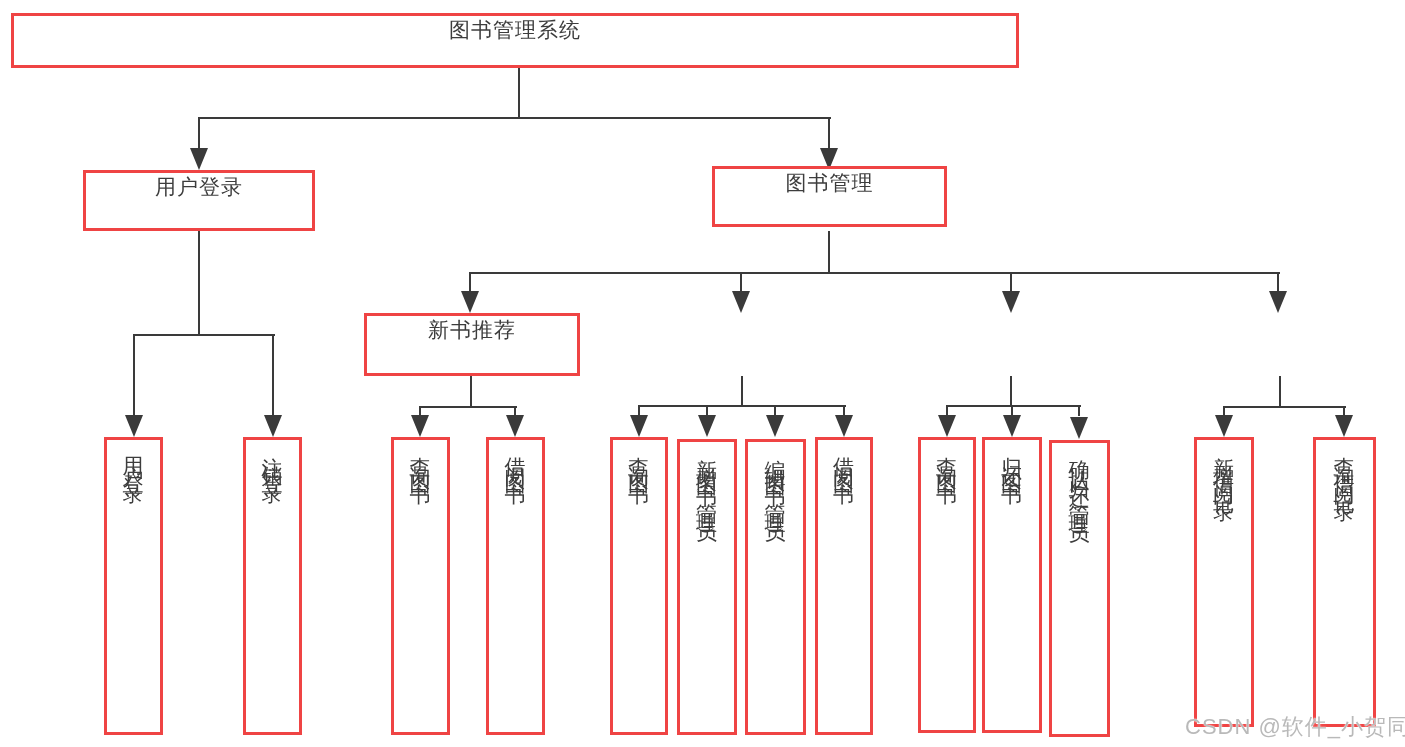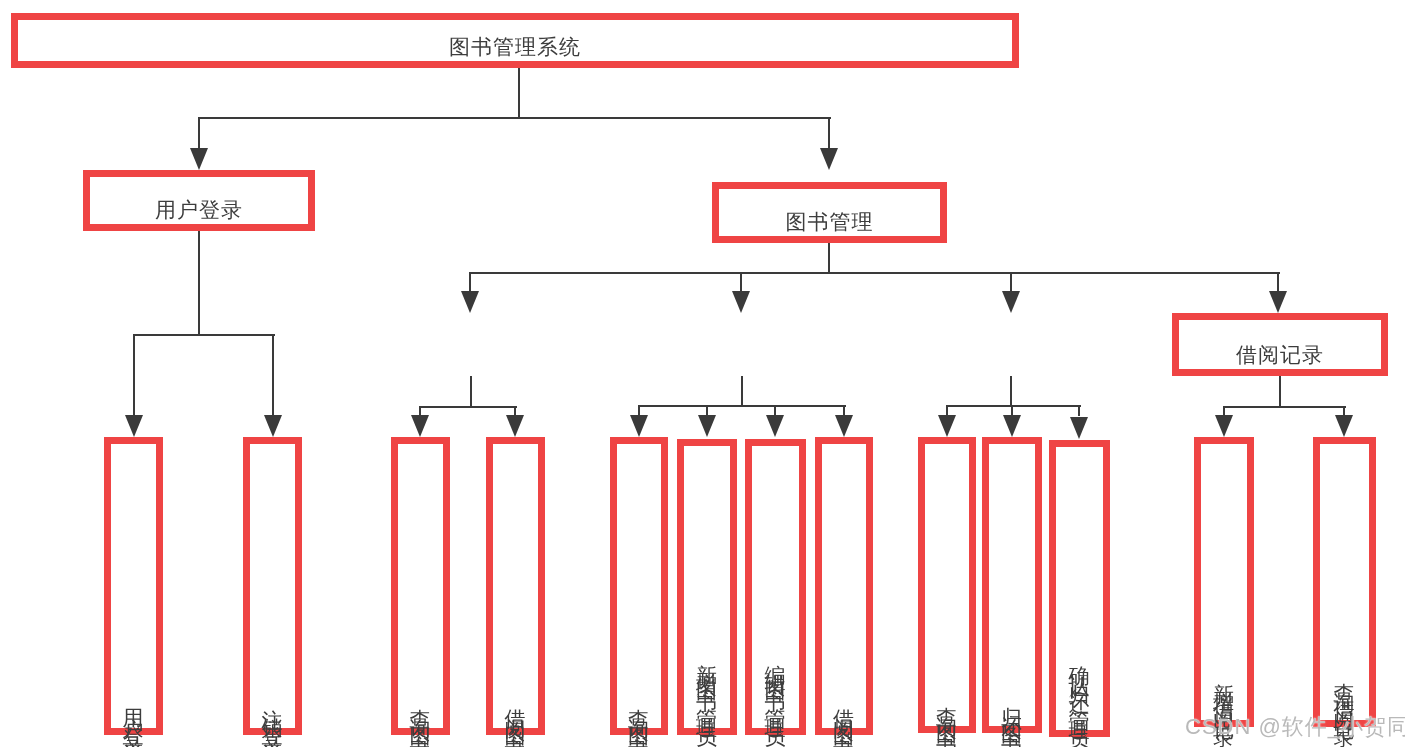--- a/index.html
+++ b/index.html
@@ -2,21 +2,21 @@
 <html><head>
 <meta charset="utf-8">
 <style>
   html,body{margin:0;padding:0;background:#fff;}
   .canvas{
     position:relative;width:1405px;height:747px;background:#fff;overflow:hidden;
     font-family:"Liberation Sans","DejaVu Sans",sans-serif;color:#3d3d3d;
   }
   .box{
     position:absolute;box-sizing:border-box;background:#fff;
-    border:7px solid #ef4444;display:flex;align-items:flex-end;justify-content:center;
+    border:3px solid #ef4444;display:flex;align-items:flex-start;justify-content:center;
     font-size:21px;letter-spacing:1px;color:#3d3d3d;z-index:2;
   }
   .box.v span{
     writing-mode:vertical-rl;text-orientation:mixed;
     font-size:21px;letter-spacing:9px;line-height:1;white-space:nowrap;
   }
   .hl,.vl,.st{position:absolute;background:#3a3a3a;z-index:1;}
   .hl{height:2px;}
   .vl,.st{width:2px;}
   .ar{
@@ -36,30 +36,30 @@
 <div class="canvas">
 
   <div class="box" style="left:11px;top:13px;width:1008px;height:55px;">
     <span>图书管理系统</span>
   </div>
 
   <div class="box" style="left:83px;top:170px;width:232px;height:61px;">
     <span>用户登录</span>
   </div>
 
-  <div class="box" style="left:712px;top:182px;width:235px;height:61px;">
+  <div class="box" style="left:712px;top:166px;width:235px;height:61px;">
     <span>图书管理</span>
+  </div>
+
+  <div class="box" style="left:364px;top:313px;width:216px;height:63px;">
+    <span>新书推荐</span>
   </div>
 
 
 
-
-  <div class="box" style="left:1172px;top:313px;width:216px;height:63px;">
-    <span>借阅记录</span>
-  </div>
 
   <div class="box v" style="left:104px;top:437px;width:59px;height:298px;">
     <span>用户登录</span>
   </div>
 
   <div class="box v" style="left:243px;top:437px;width:59px;height:298px;">
     <span>注销登录</span>
   </div>
 
   <div class="box v" style="left:391px;top:437px;width:59px;height:298px;">

